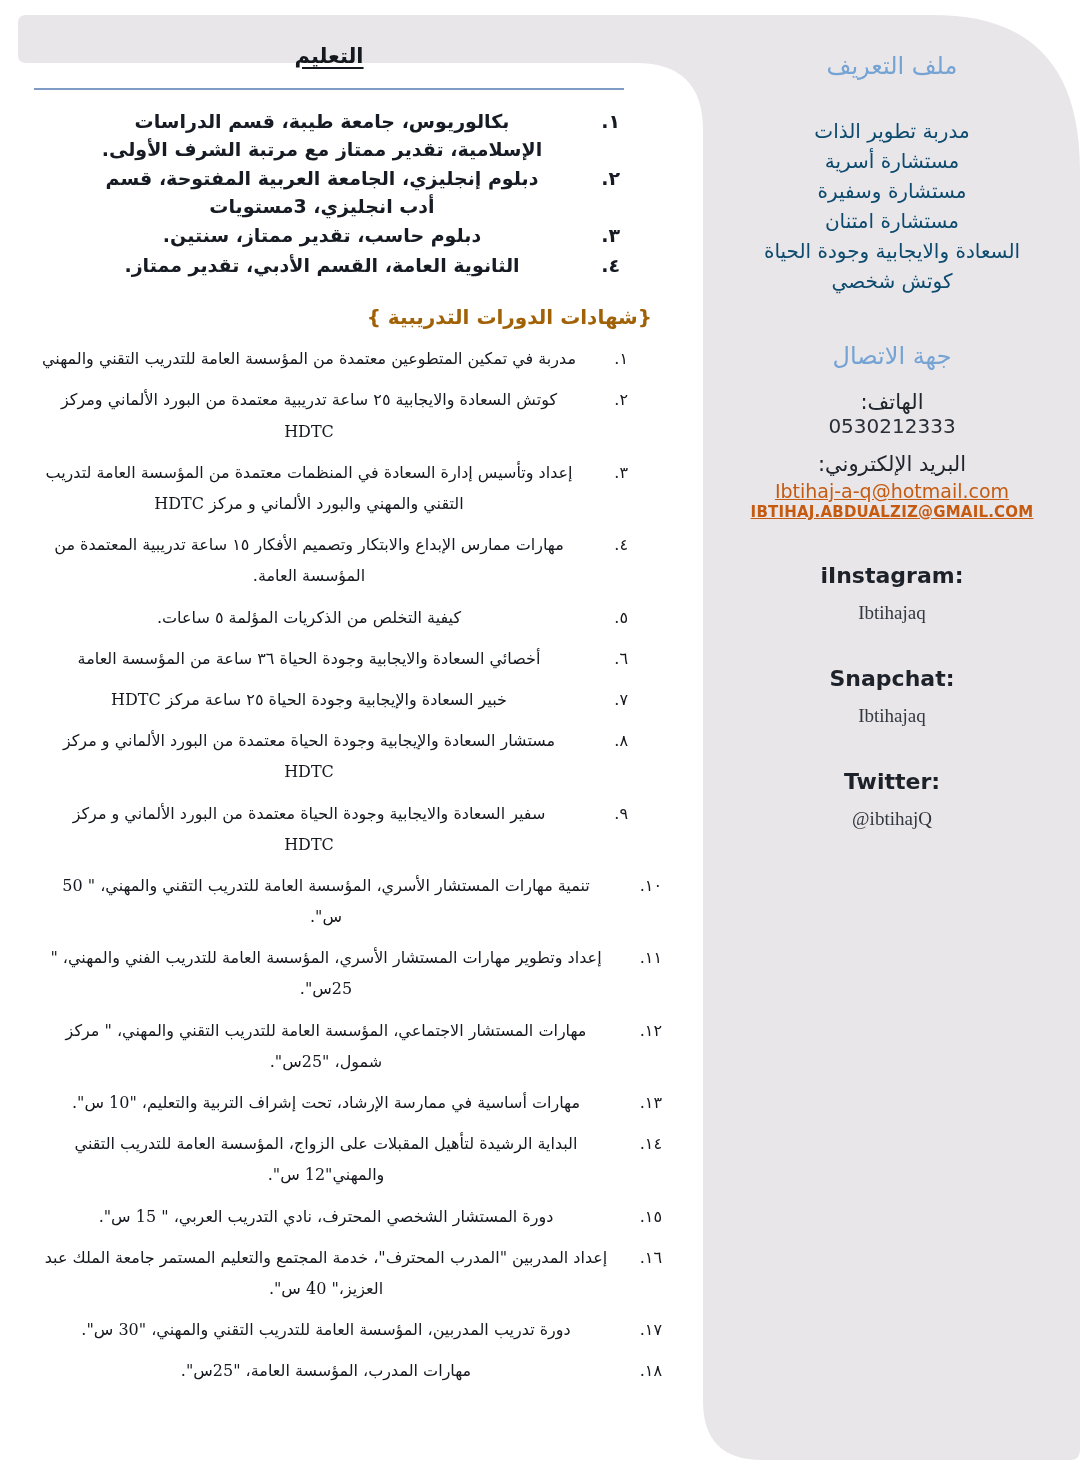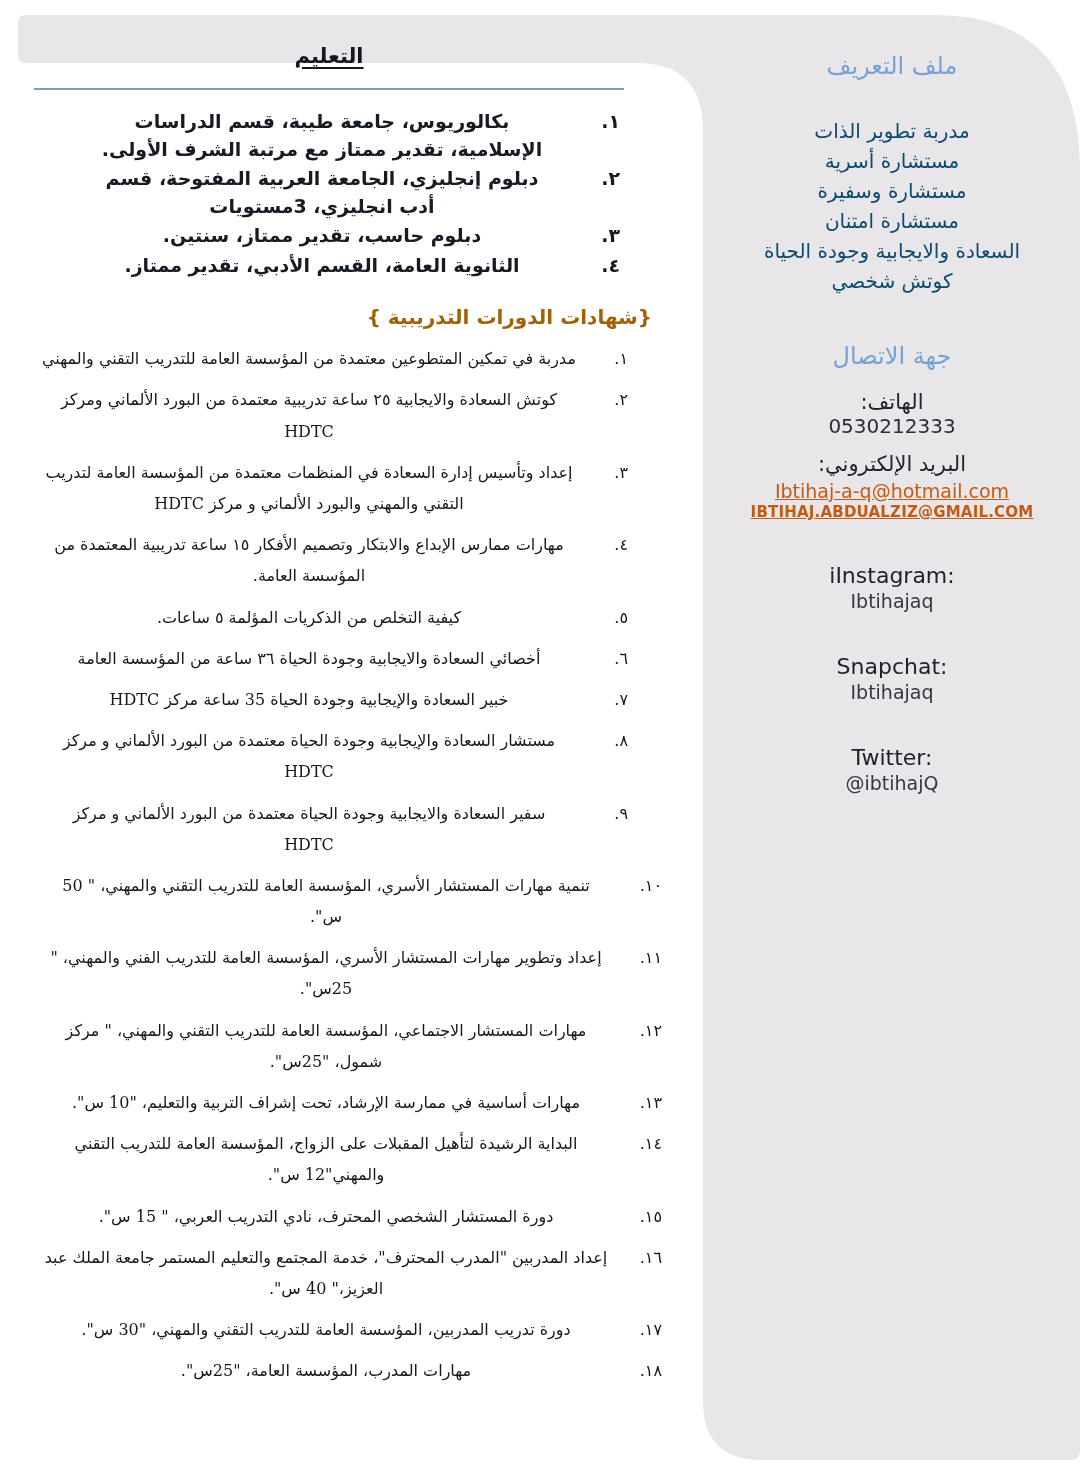--- a/index.html
+++ b/index.html
@@ -45,22 +45,22 @@
   
   .sidebar{position:absolute;left:742px;top:52px;width:300px;text-align:center;direction:rtl;}
   .side-heading{font-size:24px;font-weight:normal;}
   .roles{margin-top:36px;font-size:20px;line-height:1.5;color:#0c4a6e;}
   .contact-heading{margin-top:46px;}
   .phone-label{margin-top:20px;font-size:21px;color:#20242c;}
   .phone-value{font-size:20px;color:#2a2e36;direction:ltr;}
   .email-label{margin-top:14px;font-size:21px;color:#20242c;}
   .email-link{display:inline-block;margin-top:4px;font-size:19px;text-decoration:underline;direction:ltr;}
   .email-link2{display:inline-block;font-size:15px;font-weight:bold;letter-spacing:.2px;text-decoration:underline;direction:ltr;}
-  .soc-label{margin-top:42px;font-size:22px;font-weight:400;color:#1d2129;direction:ltr;}
-  .soc-value{margin-top:2px;font-size:19px;color:#33373f;direction:ltr;}
+  .soc-label{margin-top:42px;font-size:22px;font-weight:700;color:#1d2129;direction:ltr;}
+  .soc-value{margin-top:14px;font-size:19px;color:#33373f;direction:ltr;font-family:Liberation Serif, serif;}
 </style>
 </head>
 <body>
 
 <div class="page">
 
   <svg class="blob" viewBox="0 0 1080 1482" xmlns="http://www.w3.org/2000/svg">
     <path fill="#e8e6e9" d="M 26 15 H 933 C 1008 15 1080 44 1080 170 V 1450 Q 1080 1460 1070 1460 H 762 Q 703 1460 703 1401 V 130 Q 703 63 636 63 H 26 Q 18 63 18 55 V 23 Q 18 15 26 15 Z"></path>
   </svg>
 
@@ -116,21 +116,21 @@
       <div class="cert-item indent">
         <span class="num">٥.</span>
         <span class="txt">كيفية التخلص من الذكريات المؤلمة ٥ ساعات.</span>
       </div>
       <div class="cert-item indent">
         <span class="num">٦.</span>
         <span class="txt">أخصائي السعادة والايجابية وجودة الحياة ٣٦ ساعة من المؤسسة العامة</span>
       </div>
       <div class="cert-item indent">
         <span class="num">٧.</span>
-        <span class="txt">خبير السعادة والإيجابية وجودة الحياة 35 ساعة مركز HDTC</span>
+        <span class="txt">خبير السعادة والإيجابية وجودة الحياة ٢٥ ساعة مركز HDTC</span>
       </div>
       <div class="cert-item indent">
         <span class="num">٨.</span>
         <span class="txt">مستشار السعادة والإيجابية وجودة الحياة معتمدة من البورد الألماني و مركز
 HDTC</span>
       </div>
       <div class="cert-item indent">
         <span class="num">٩.</span>
         <span class="txt">سفير السعادة والايجابية وجودة الحياة معتمدة من البورد الألماني و مركز
 HDTC</span>

